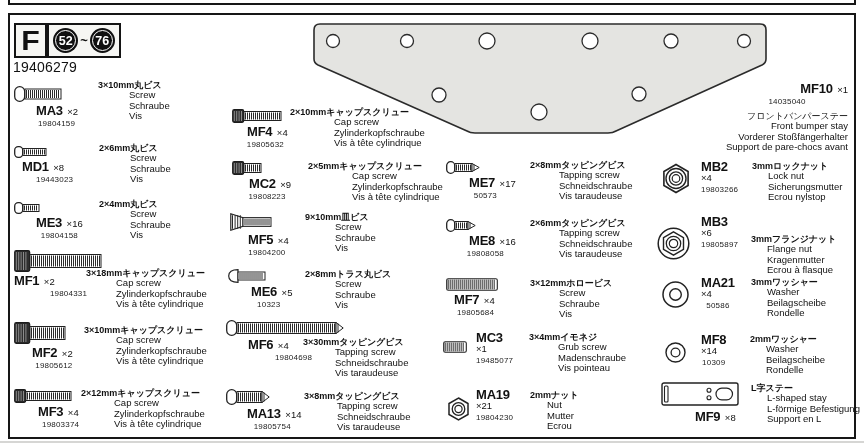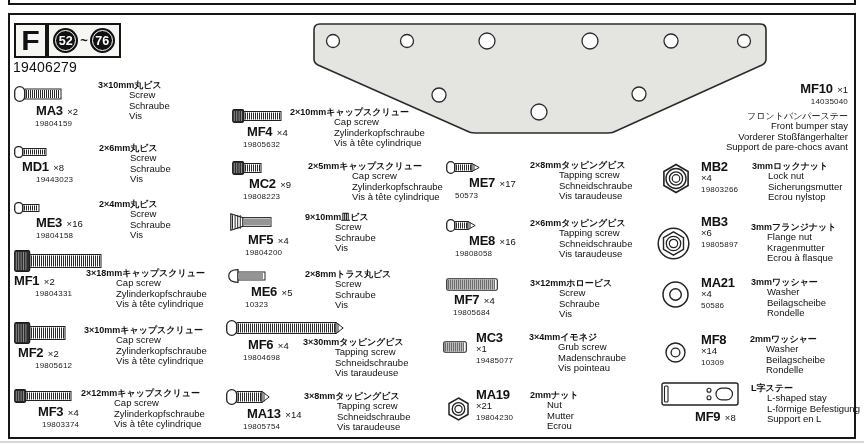--- a/index.html
+++ b/index.html
@@ -27,21 +27,21 @@
   .sheetno{position:absolute;left:13px;top:59px;font-size:14px;letter-spacing:.2px;}
 
   .plate{position:absolute;left:310px;top:21px;}
 
   .item{position:absolute;}
   .item .icon{display:block;}
   .item .icon svg{display:block;}
   .codeline{margin-top:1px;line-height:13px;white-space:nowrap;}
   .code{font-weight:bold;font-size:13px;letter-spacing:-0.2px;}
   .qty{font-size:9.5px;}
-  .pnum{font-size:8px;margin-top:1px;letter-spacing:.2px;color:#222;white-space:nowrap;}
+  .pnum{font-size:8px;margin-top:1px;letter-spacing:.2px;color:#222;white-space:nowrap;text-align:center;}
   .desc{position:absolute;font-size:9.5px;line-height:10.4px;white-space:nowrap;}
   .desc .ja{font-size:9px;font-weight:bold;}
   .sidecol{position:absolute;top:0;line-height:11px;white-space:nowrap;}
   .sidecol .code{display:block;line-height:13px;}
   .sidecol .qty{display:block;line-height:10px;}
   .sidecol .pnum{display:block;margin-top:1px;}
   .abspos{position:absolute;}
 
   .mf10block{position:absolute;right:16px;top:80px;text-align:right;}
   .mf10block .desc-r{font-size:9.5px;line-height:10.4px;white-space:nowrap;}
@@ -269,21 +269,21 @@
             <line x1="35.5" y1="5.5" x2="35.5" y2="16.5" stroke="#2a2a2a" stroke-width="1"></line>
             <line x1="37.5" y1="5.5" x2="37.5" y2="16.5" stroke="#2a2a2a" stroke-width="1"></line>
             <line x1="39.5" y1="5.5" x2="39.5" y2="16.5" stroke="#2a2a2a" stroke-width="1"></line>
             <line x1="41.5" y1="5.5" x2="41.5" y2="16.5" stroke="#2a2a2a" stroke-width="1"></line>
             <line x1="43.5" y1="5.5" x2="43.5" y2="16.5" stroke="#2a2a2a" stroke-width="1"></line>
             <line x1="45.5" y1="5.5" x2="45.5" y2="16.5" stroke="#2a2a2a" stroke-width="1"></line>
             <line x1="47.5" y1="5.5" x2="47.5" y2="16.5" stroke="#2a2a2a" stroke-width="1"></line>
             <line x1="49.5" y1="5.5" x2="49.5" y2="16.5" stroke="#2a2a2a" stroke-width="1"></line>
           </svg>
         </span>
-      <div class="codeline" style="margin-left:4px">
+      <div class="codeline" style="margin-left:18px">
         <span class="code">MF2</span>
         <span class="qty">×2</span>
       </div>
       <div class="pnum" style="margin-left:21px">19805612</div>
       <div class="desc" style="left:70px;top:3px">
     <div class="ja">3×10mmキャップスクリュー</div>
     <div style="padding-left:32px">Cap screw</div>
     <div style="padding-left:32px">Zylinderkopfschraube</div>
     <div style="padding-left:32px">Vis à tête cylindrique</div>
   </div>
@@ -749,21 +749,21 @@
             <polygon points="16.5,4.9 26.5,10.7 26.5,22.3 16.5,28.1 6.5,22.3 6.5,10.7" fill="none" stroke="#222" stroke-width="1.4"></polygon>
             <circle cx="16.5" cy="16.5" r="7.2" fill="none" stroke="#222" stroke-width="1.3"></circle>
             <circle cx="16.5" cy="16.5" r="4.2" fill="none" stroke="#222" stroke-width="1.2"></circle>
           </svg>
         </span>
       <div class="sidecol" style="left:46px">
         <span class="code">MB3</span>
         <span class="qty">×6</span>
         <span class="pnum">19805897</span>
       </div>
-      <div class="desc" style="left:96px;top:7px">
+      <div class="desc" style="left:96px;top:19px">
     <div class="ja">3mmフランジナット</div>
     <div style="padding-left:16px">Flange nut</div>
     <div style="padding-left:16px">Kragenmutter</div>
     <div style="padding-left:16px">Ecrou à flasque</div>
   </div>
     </div>
       <div class="item" style="left:655px;top:276px">
       <span class="icon abspos" style="left:7px;top:5px">
           <svg width="27" height="27" viewBox="0 0 27 27">
             <circle cx="13.5" cy="13.5" r="12.5" fill="#fff" stroke="#222" stroke-width="1.5"></circle>

